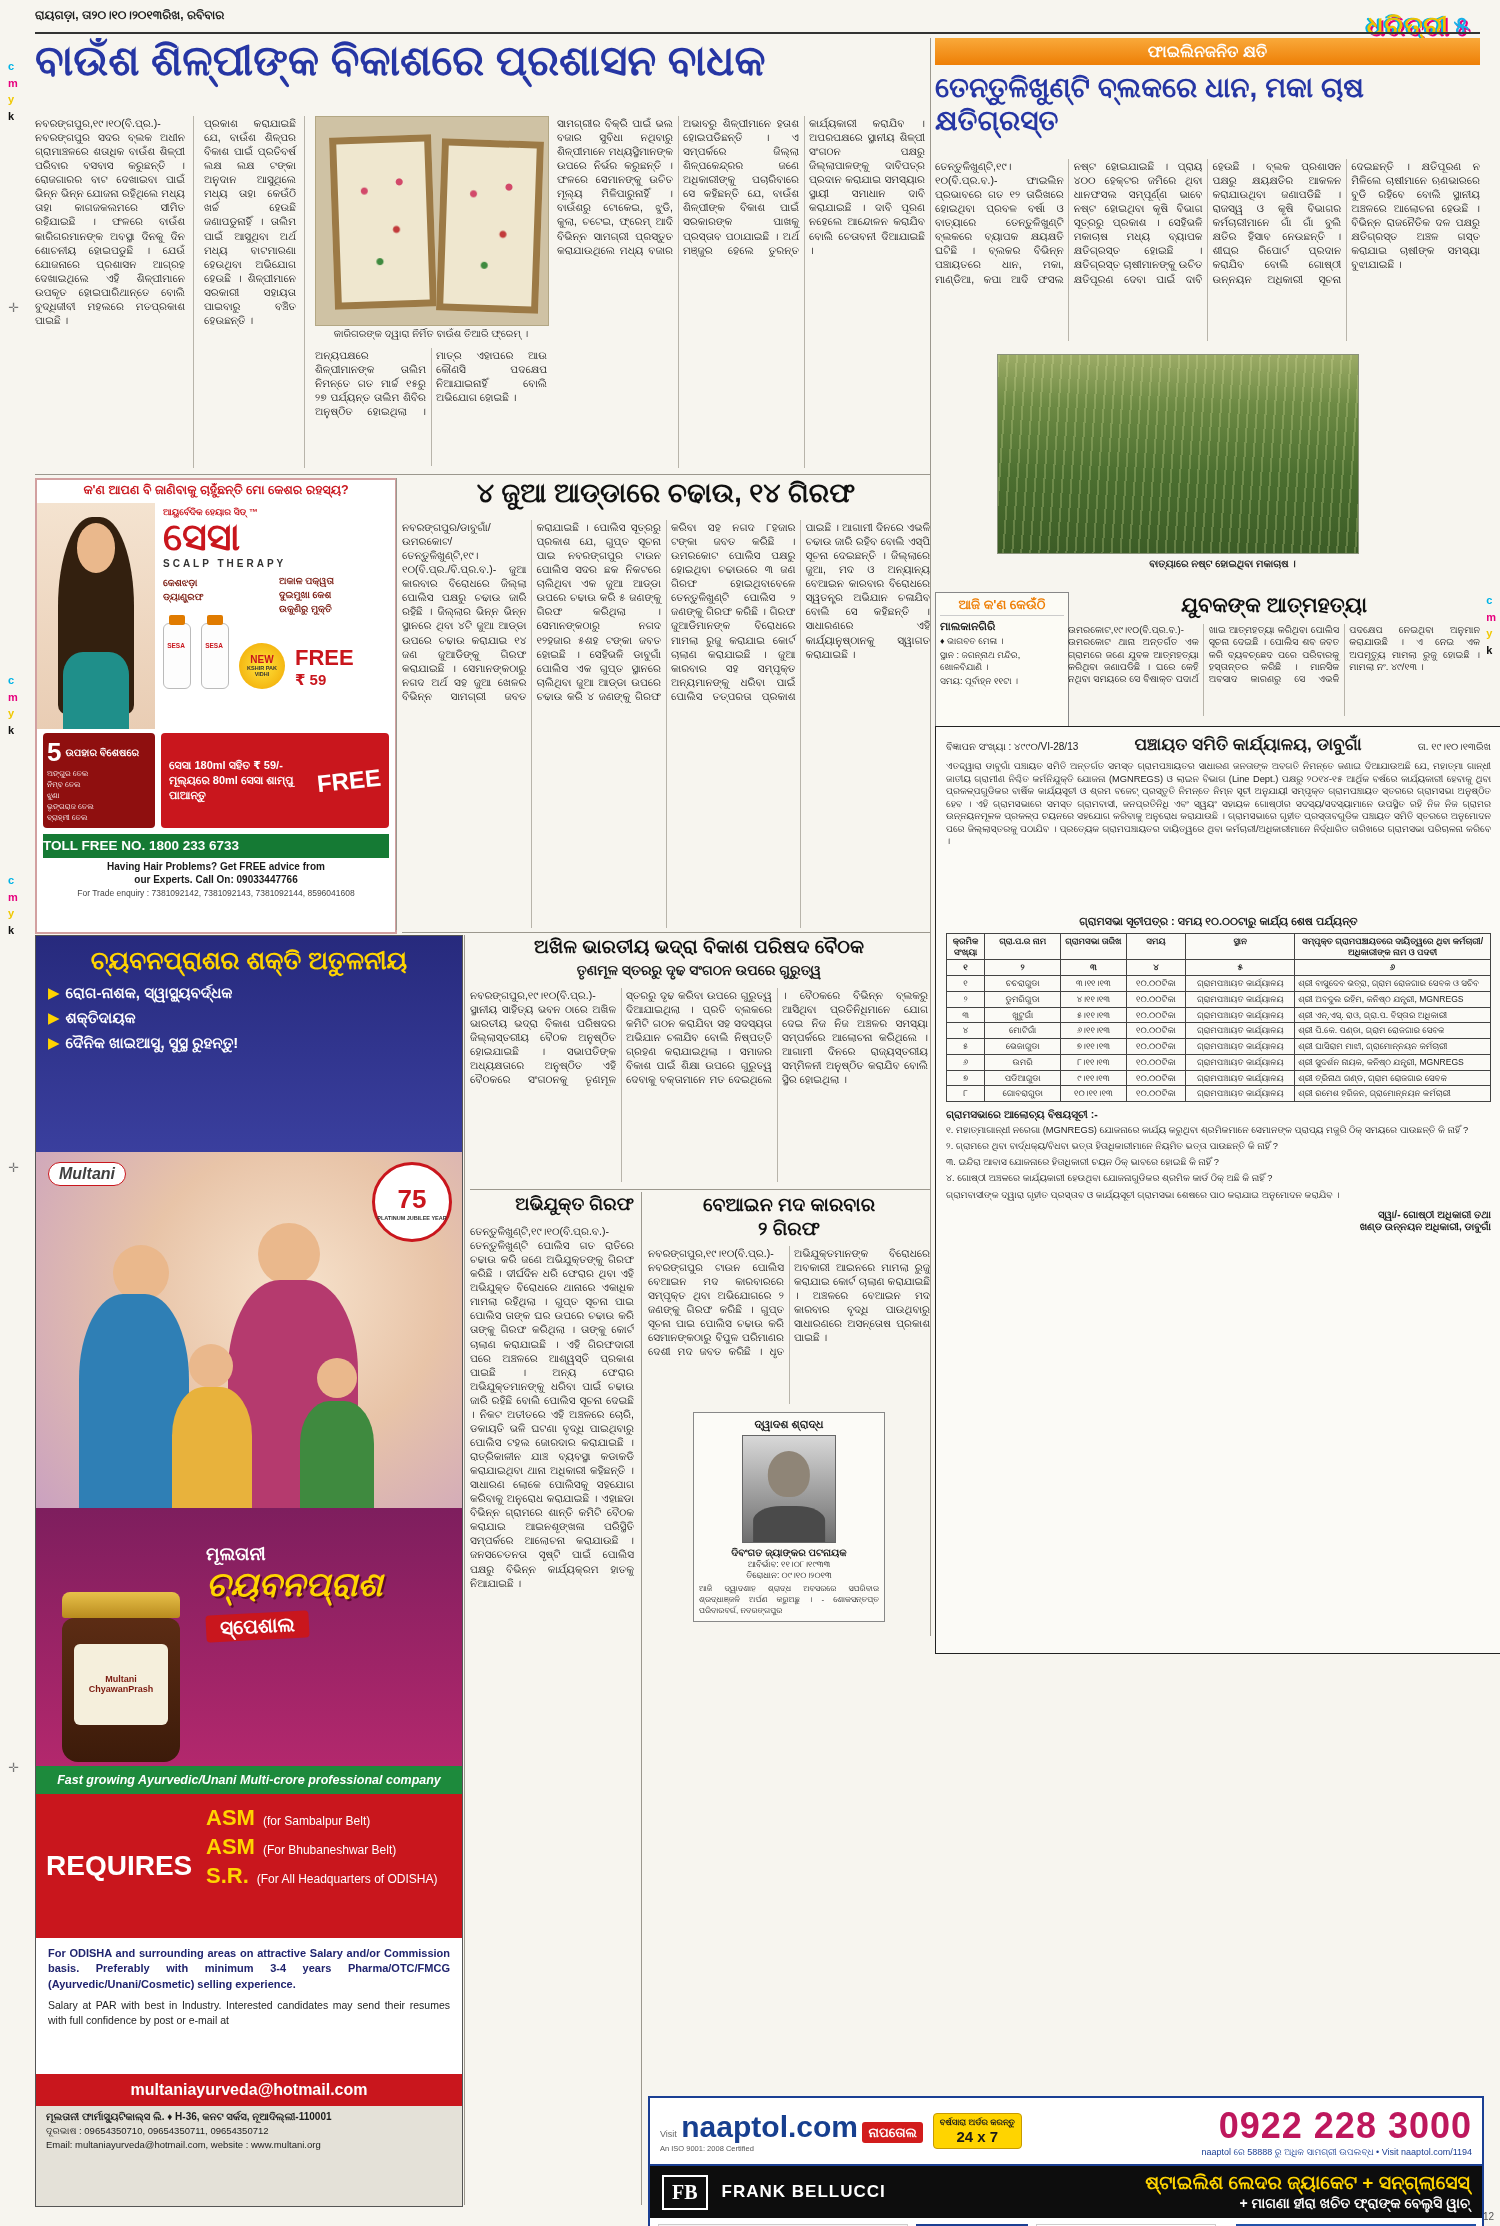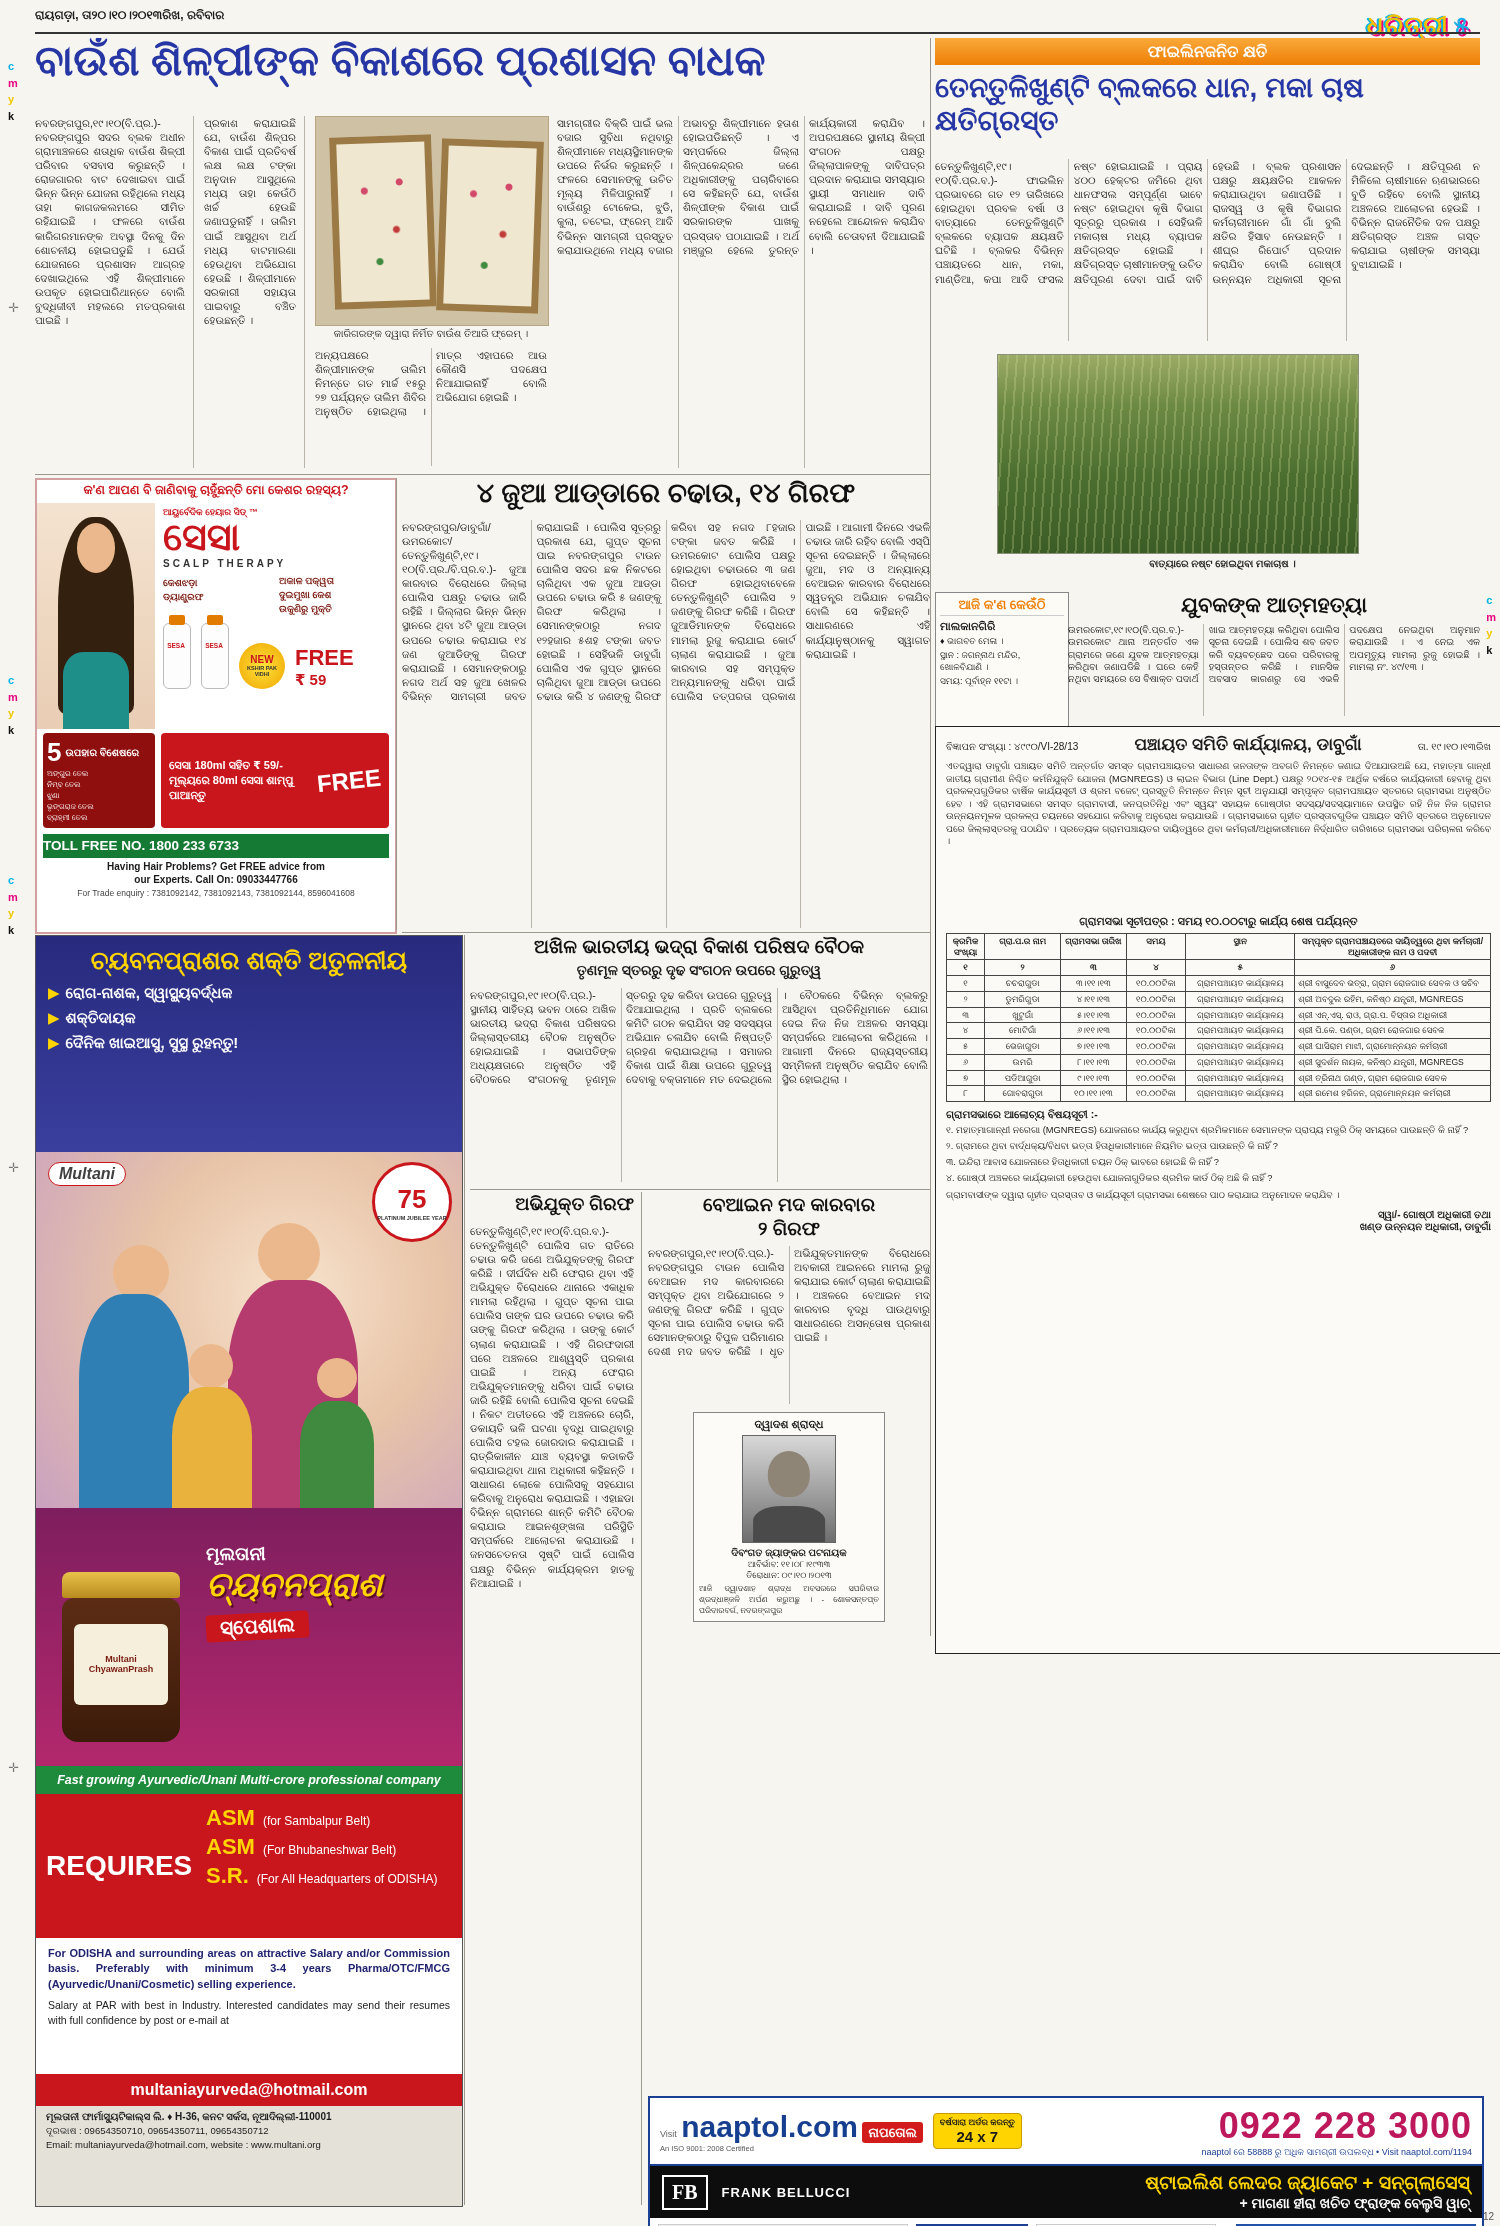--- a/index.html
+++ b/index.html
@@ -62,21 +62,21 @@
   
   .mult-sec1{background:linear-gradient(180deg,#272a7d,#3a3f9e);color:#fff;padding:10px 12px;}
   .mult-bullet{display:flex;gap:6px;align-items:flex-start;font-size:15px;font-weight:bold;margin:7px 0;}
   .mult-arrow{color:#ffd400;}
   .mult-family{position:relative;background:radial-gradient(circle at 60% 40%,#f7e3cd 0%,#e8c4a8 45%,#caa1c0 100%);}
   .face{position:absolute;border-radius:50%;background:#eab88c;}
   .blob{position:absolute;border-radius:40% 40% 0 0;}
   .badge75{position:absolute;right:10px;top:10px;width:74px;height:74px;border-radius:50%;background:#fff;
            border:3px solid #c9161d;display:flex;flex-direction:column;align-items:center;justify-content:center;}
   .mult-jar-sec{background:linear-gradient(180deg,#7e1e5e,#b3286d);position:relative;color:#fff;}
-  .jar{position:absolute;left:26px;bottom:24px;width:118px;height:170px;}
+  .jar{position:absolute;left:26px;bottom:4px;width:118px;height:170px;}
   .jar-lid{height:26px;background:linear-gradient(180deg,#e8c14a,#b98b1e);border-radius:8px 8px 3px 3px;}
   .jar-body{height:144px;background:linear-gradient(180deg,#5c2c14,#3c1b0a);border-radius:12px 12px 16px 16px;position:relative;}
   .jar-label{position:absolute;left:10%;top:18%;width:80%;height:56%;background:#f5efdc;border-radius:6px;
              display:flex;align-items:center;justify-content:center;text-align:center;color:#7a1a10;font-size:9px;font-weight:bold;}
   .greenstrip{background:#1d8a3c;color:#fff;font-style:italic;font-size:12.5px;font-weight:bold;text-align:center;display:flex;align-items:center;justify-content:center;}
   .requires{background:#c9161d;color:#fff;display:flex;padding:8px 10px;gap:10px;}
   .rolerow{display:flex;align-items:baseline;gap:8px;margin:3px 0;}
   .roletitle{color:#ffd400;font-weight:bold;font-size:22px;}
   .rolezone{font-size:12px;}
   
@@ -484,21 +484,21 @@
         <div style="font-size:8.5px;font-weight:bold;">ବର୍ଷସାରା ଅର୍ଡର କରନ୍ତୁ</div>
         <div style="font-size:15px;font-weight:bold;">24 x 7</div>
       </div>
       <div style="flex:1;text-align:right;">
         <div class="np-phone">0922 228 3000</div>
         <div style="font-size:9px;color:#1b3f93;">naaptol ରେ 58888 ରୁ ଅଧିକ ସାମଗ୍ରୀ ଉପଲବ୍ଧ • Visit naaptol.com/1194</div>
       </div>
     </div>
     <div class="np-band">
       <span class="fb-box">FB</span>
-      <span style="font-size:13px;font-weight:bold;letter-spacing:1px;">FRANK BELLUCCI</span>
+      <span style="font-size:17px;font-weight:bold;letter-spacing:1px;">FRANK BELLUCCI</span>
       <span style="flex:1;text-align:right;">
         <span class="l1">ଷ୍ଟାଇଲିଶ ଲେଦର ଜ୍ୟାକେଟ + ସନ୍‌ଗ୍ଲାସେସ୍</span><br>
         <span class="l2">+ ମାଗଣା ହୀରା ଖଚିତ ଫ୍ରାଙ୍କ ବେଲୁସି ୱାଚ୍</span>
       </span>
     </div>
     <div style="position:relative;height:394px;">
 
       <div class="jacket" style="position:absolute;left:8px;top:6px;width:248px;height:380px;">
         <svg viewBox="0 0 100 130" style="width:100%;height:92%;">
           <path d="M50 6 L31 13 L13 30 L19 76 L29 70 L29 122 L71 122 L71 70 L81 76 L87 30 L69 13 Z" fill="#161616"></path>

